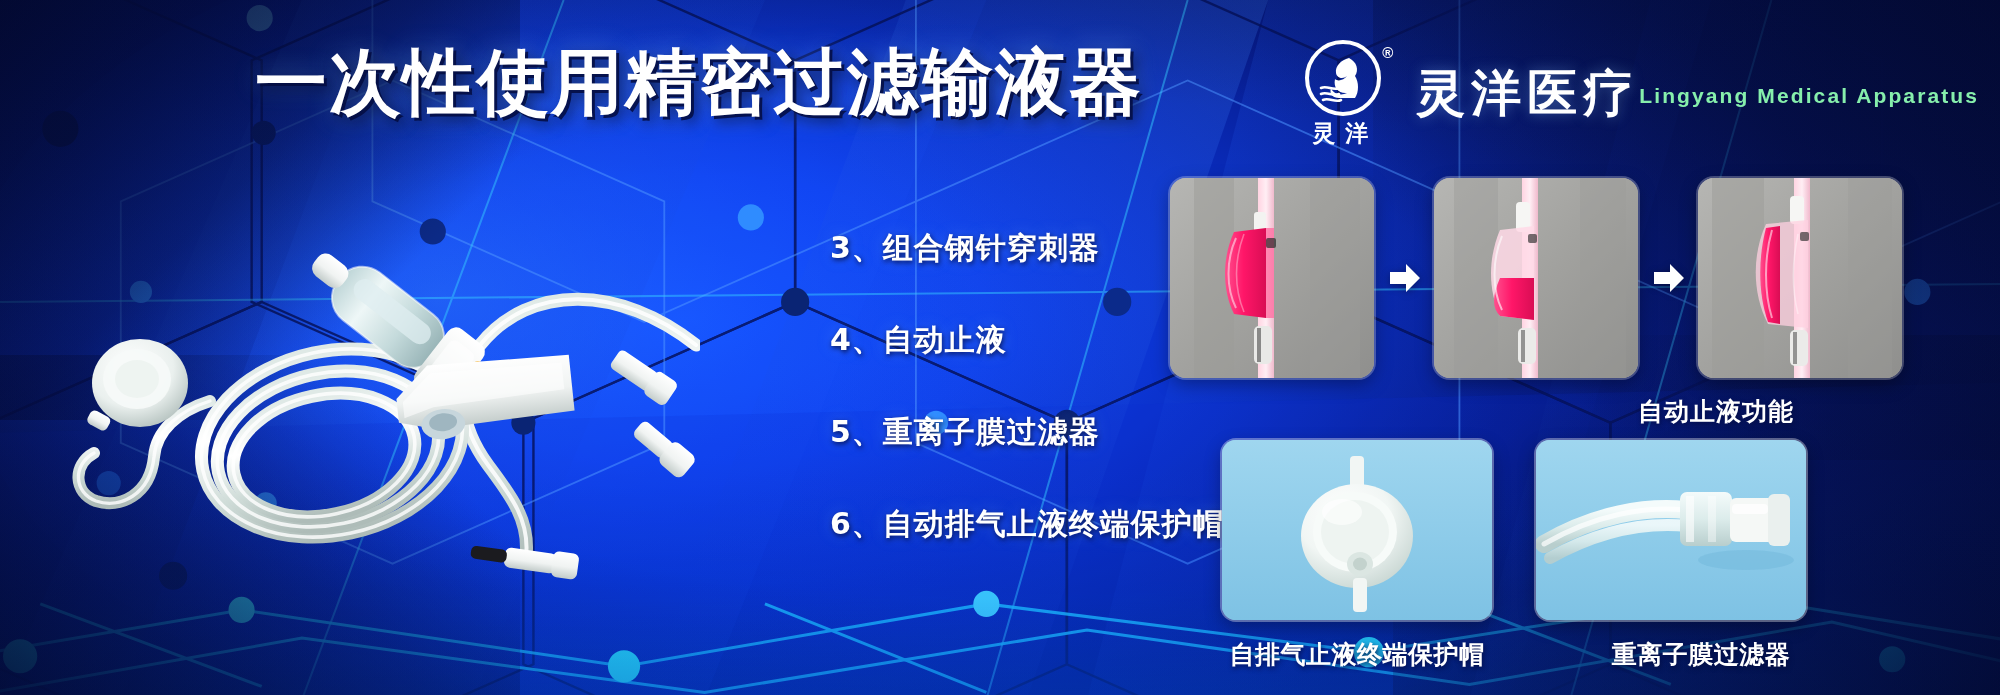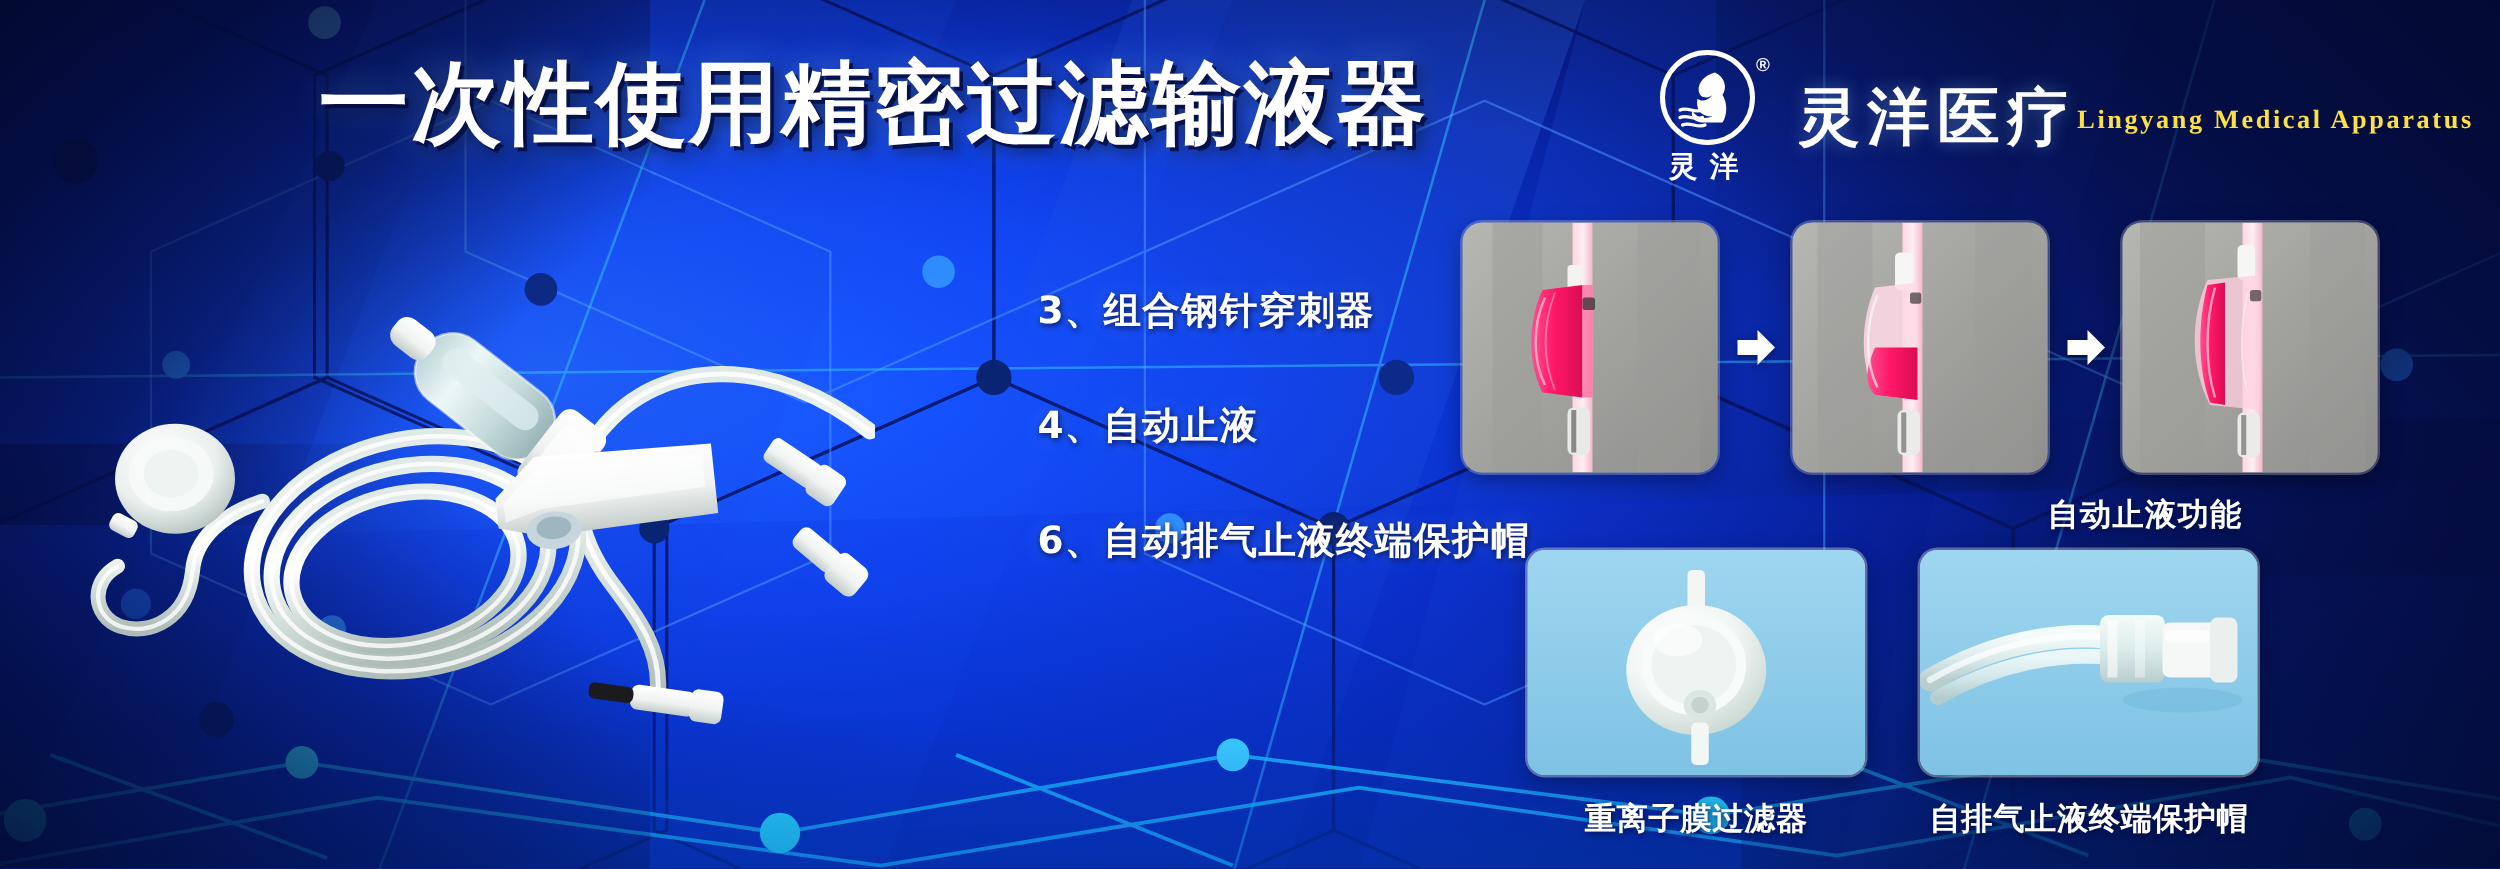--- a/index.html
+++ b/index.html
@@ -72,22 +72,22 @@
     color:#fff;font-size:23px;font-weight:bold;letter-spacing:10px;
     font-family:"DejaVu Sans","Liberation Sans",sans-serif;
   }
   .logo-text{display:flex;flex-direction:row;align-items:center;}
   .logo-cn{
     color:#fff;font-size:50px;font-weight:bold;letter-spacing:6px;line-height:1.05;
     font-family:"DejaVu Sans","Liberation Sans",sans-serif;
     text-shadow:0 0 14px rgba(140,200,255,.4);
   }
   .logo-en{
-    color:#fde047;font-size:21px;font-weight:bold;letter-spacing:2.1px;margin-top:5px;
-    font-family:Liberation Serif, serif;
+    color:#86efac;font-size:21px;font-weight:bold;letter-spacing:2.1px;margin-top:5px;
+    font-family:Liberation Sans, sans-serif;
   }
 
   
   .features{position:absolute;left:830px;top:228px;}
   .feature{
     color:#ffffff;font-size:30px;font-weight:bold;letter-spacing:1px;
     margin-bottom:51px;white-space:nowrap;
     font-family:"DejaVu Sans","Liberation Sans",sans-serif;
     text-shadow:1px 2px 5px rgba(3,10,60,.85), 0 0 16px rgba(110,180,255,.3);
   }
@@ -341,20 +341,21 @@
       <g transform="translate(578,262) rotate(40)">
         <rect x="0" y="-10" width="40" height="20" rx="6" fill="url(#white3d)"></rect>
         <rect x="36" y="-14" width="30" height="28" rx="7" fill="url(#white3d)"></rect>
       </g>
     </svg>
   </div>
 
   <div class="features">
     <div class="feature">3、组合钢针穿刺器</div>
     <div class="feature">4、自动止液</div>
+    <div class="feature">5、重离子膜过滤器</div>
     <div class="feature">6、自动排气止液终端保护帽</div>
   </div>
 
   <div class="top-panels">
 
     <div class="tpanel">
       <svg width="204" height="200" viewBox="0 0 204 200">
         <defs>
           <linearGradient id="gbg1" x1="0" y1="0" x2="1" y2="1">
             <stop offset="0%" stop-color="#b6b6b3"></stop>
@@ -482,17 +483,17 @@
         <rect x="194" y="58" width="44" height="44" rx="6" fill="#f5f8f6"></rect>
         <rect x="232" y="54" width="22" height="52" rx="6" fill="#eaf0ee"></rect>
         <rect x="196" y="64" width="36" height="10" rx="4" fill="#ffffff" opacity=".75"></rect>
         <ellipse cx="210" cy="120" rx="48" ry="10" fill="#6fb6da" opacity=".45"></ellipse>
       </svg>
     </div>
 
   </div>
 
   <div class="cap-bot-wrap">
+    <div class="cap-bot wide">自排气止液终端保护帽</div>
     <div class="cap-bot">重离子膜过滤器</div>
-    <div class="cap-bot wide">自排气止液终端保护帽</div>
   </div>
 
 </div>
 
 </body></html>

